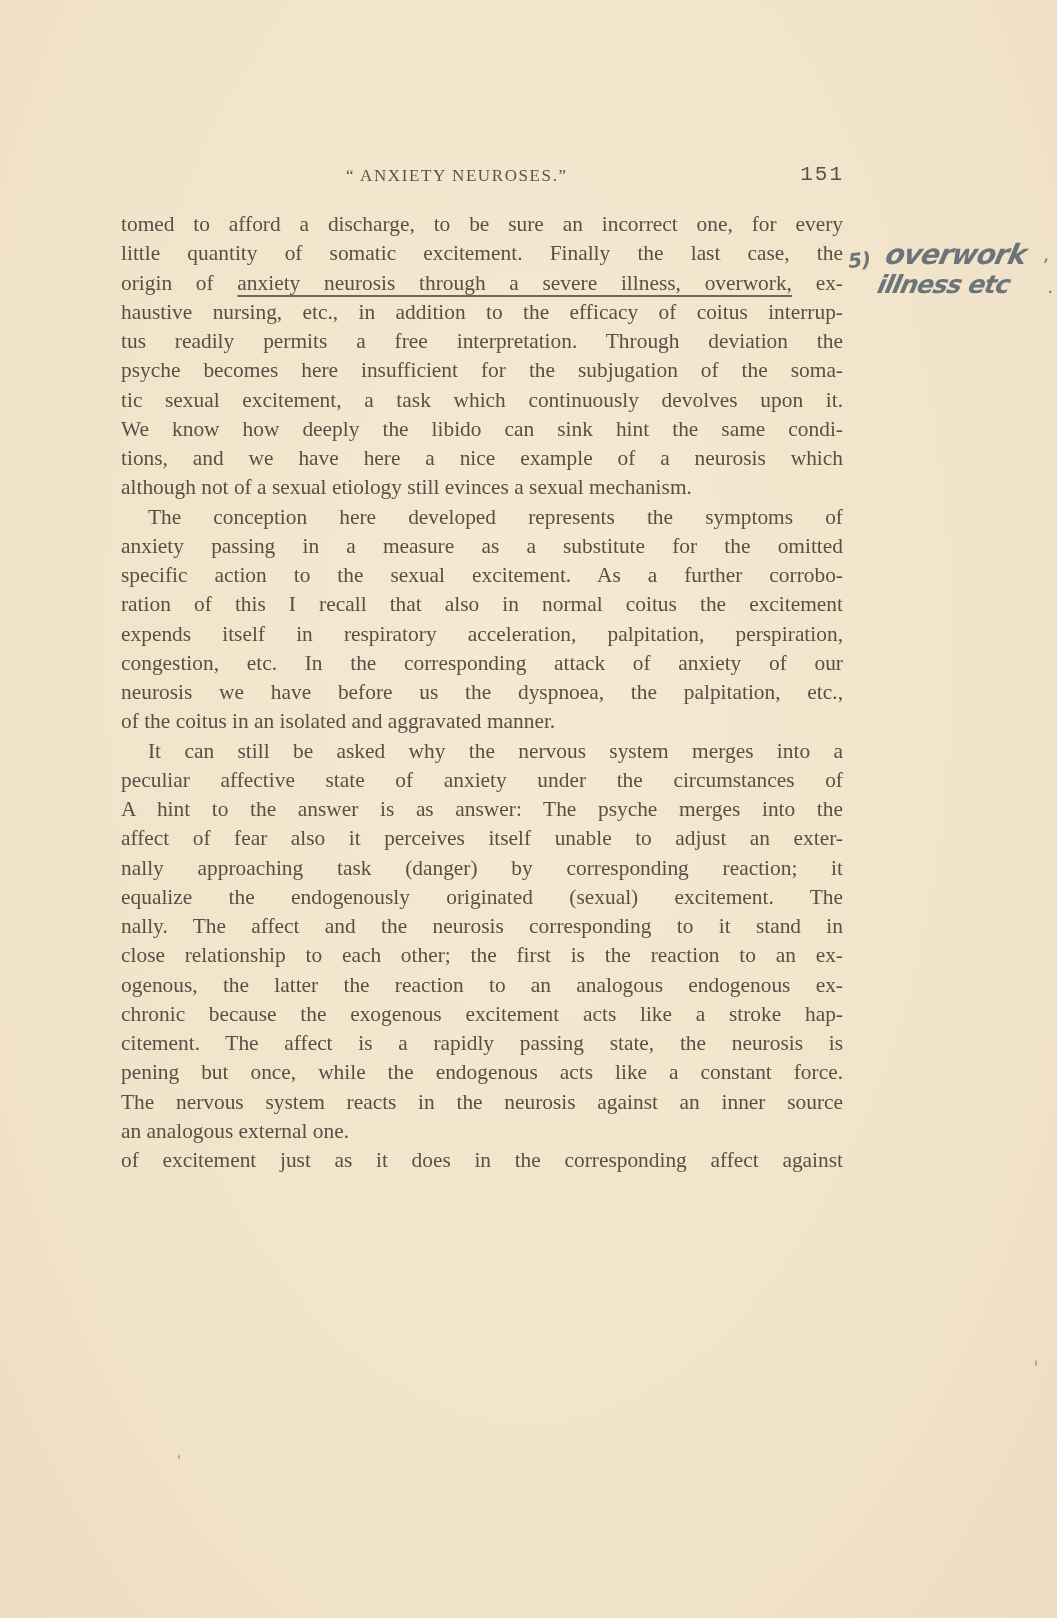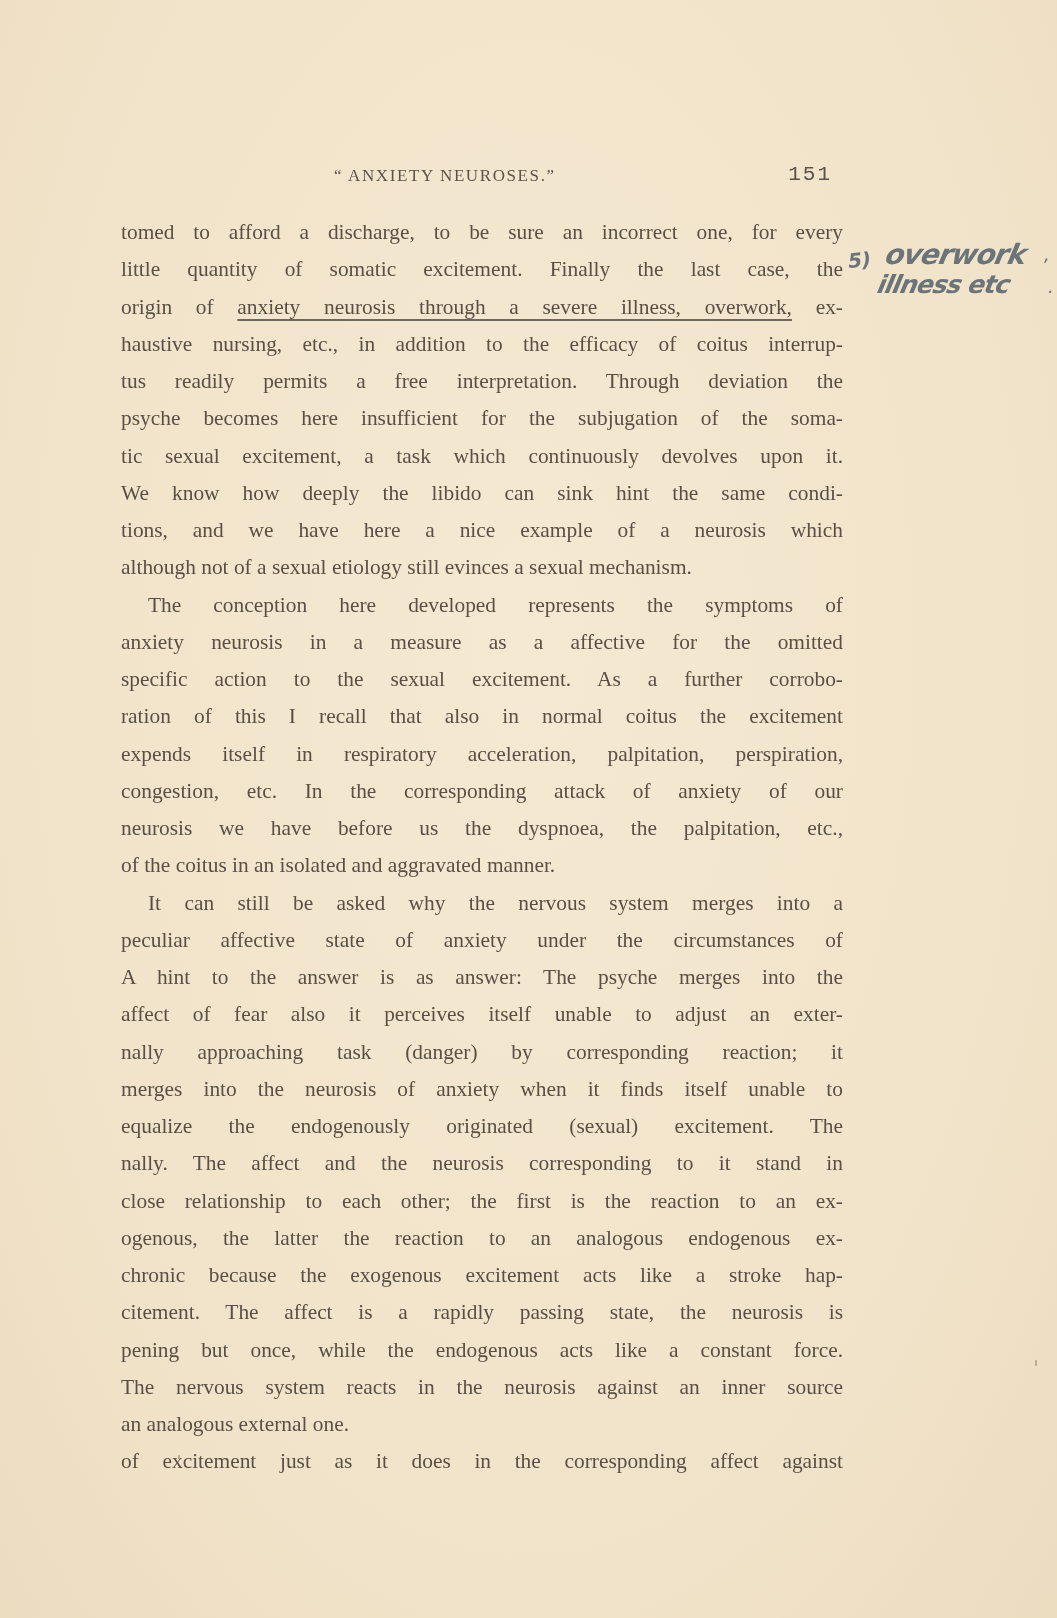--- a/index.html
+++ b/index.html
@@ -17,21 +17,21 @@
     }
     .page {
       position: absolute;
       inset: 0;
       background:
         radial-gradient(ellipse at 50% 40%, #f5e9d2 0%, #f1e3c9 70%, #ecdcc0 100%);
     }
     .running-head {
       position: absolute;
       top: 160px;
-      left: 104px;
+      left: 116px;
       width: 728px;
       height: 30px;
     }
     .running-title {
       position: absolute;
       left: 230px;
       top: 6px;
       font-size: 17px;
       letter-spacing: 1.6px;
       color: #5d524a;
@@ -54,21 +54,20 @@
       line-height: 29.25px;
       color: #5a4f46;
     }
     .line {
       display: block;
       white-space: nowrap;
       text-align: justify;
       text-align-last: justify;
       height: 29.25px;
       overflow: visible;
-      margin-top: 8px;
     }
     .line.last {
       text-align-last: left;
     }
     .line.indent {
       padding-left: 27px;
       box-sizing: border-box;
     }
     .underlined {
       text-decoration: underline;
@@ -139,33 +138,32 @@
       <span class="line">little quantity of somatic excitement.  Finally the last case, the</span>
       <span class="line"><span>origin of </span><span class="underlined">anxiety neurosis through a severe illness, overwork,</span><span> ex-</span></span>
       <span class="line">haustive nursing, etc., in addition to the efficacy of coitus interrup-</span>
       <span class="line">tus readily permits a free interpretation.  Through deviation the</span>
       <span class="line">psyche becomes here insufficient for the subjugation of the soma-</span>
       <span class="line">tic sexual excitement, a task which continuously devolves upon it.</span>
       <span class="line">We know how deeply the libido can sink hint the same condi-</span>
       <span class="line">tions, and we have here a nice example of a neurosis which</span>
       <span class="line last">although not of a sexual etiology still evinces a sexual mechanism.</span>
       <span class="line indent">The conception here developed represents the symptoms of</span>
-      <span class="line">anxiety neurosis in a measure as a affective for the omitted</span>
+      <span class="line">anxiety passing in a measure as a substitute for the omitted</span>
       <span class="line">specific action to the sexual excitement.  As a further corrobo-</span>
       <span class="line">ration of this I recall that also in normal coitus the excitement</span>
       <span class="line">expends itself in respiratory acceleration, palpitation, perspiration,</span>
       <span class="line">congestion, etc.  In the corresponding attack of anxiety of our</span>
       <span class="line">neurosis we have before us the dyspnoea, the palpitation, etc.,</span>
       <span class="line last">of the coitus in an isolated and aggravated manner.</span>
       <span class="line indent">It can still be asked why the nervous system merges into a</span>
       <span class="line">peculiar affective state of anxiety under the circumstances of</span>
       <span class="line">A hint to the answer is as answer:  The psyche merges into the</span>
       <span class="line">affect of fear also it perceives itself unable to adjust an exter-</span>
       <span class="line">nally approaching task (danger) by corresponding reaction; it</span>
-      <span class="line">merges into the neurosis of anxiety when it finds itself unable to</span>
       <span class="line">equalize the endogenously originated (sexual) excitement.  The</span>
       <span class="line">nally.  The affect and the neurosis corresponding to it stand in</span>
       <span class="line">close relationship to each other; the first is the reaction to an ex-</span>
       <span class="line">ogenous, the latter the reaction to an analogous endogenous ex-</span>
       <span class="line">chronic because the exogenous excitement acts like a stroke hap-</span>
       <span class="line">citement.  The affect is a rapidly passing state, the neurosis is</span>
       <span class="line">pening but once, while the endogenous acts like a constant force.</span>
       <span class="line">The nervous system reacts in the neurosis against an inner source</span>
       <span class="line last">an analogous external one.</span>
       <span class="line">of excitement just as it does in the corresponding affect against</span>

